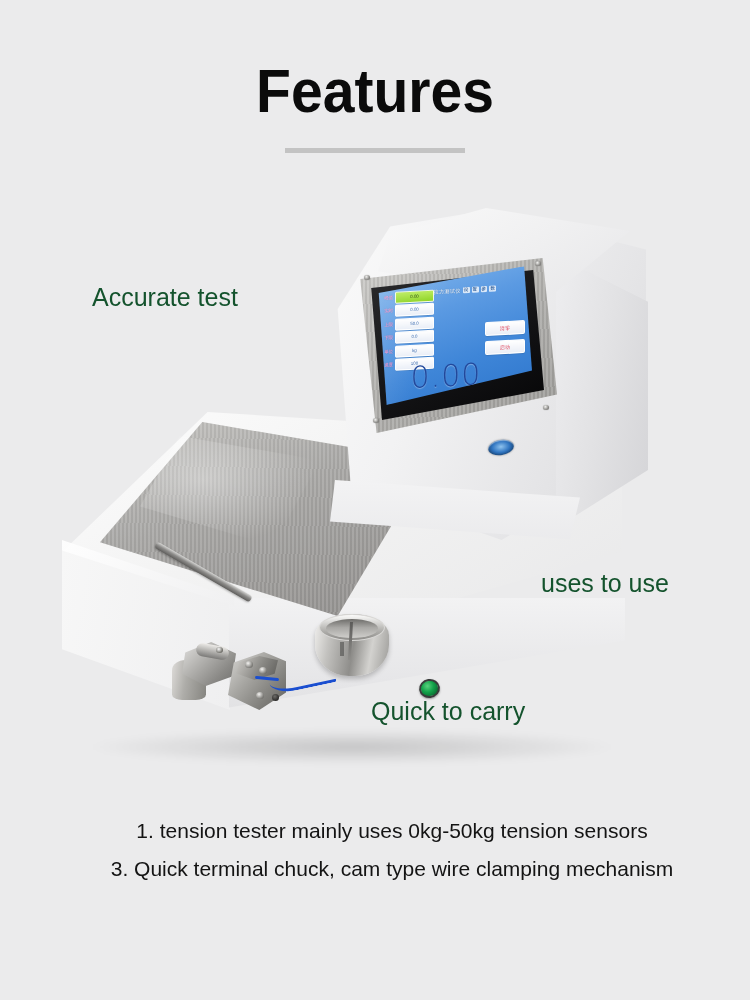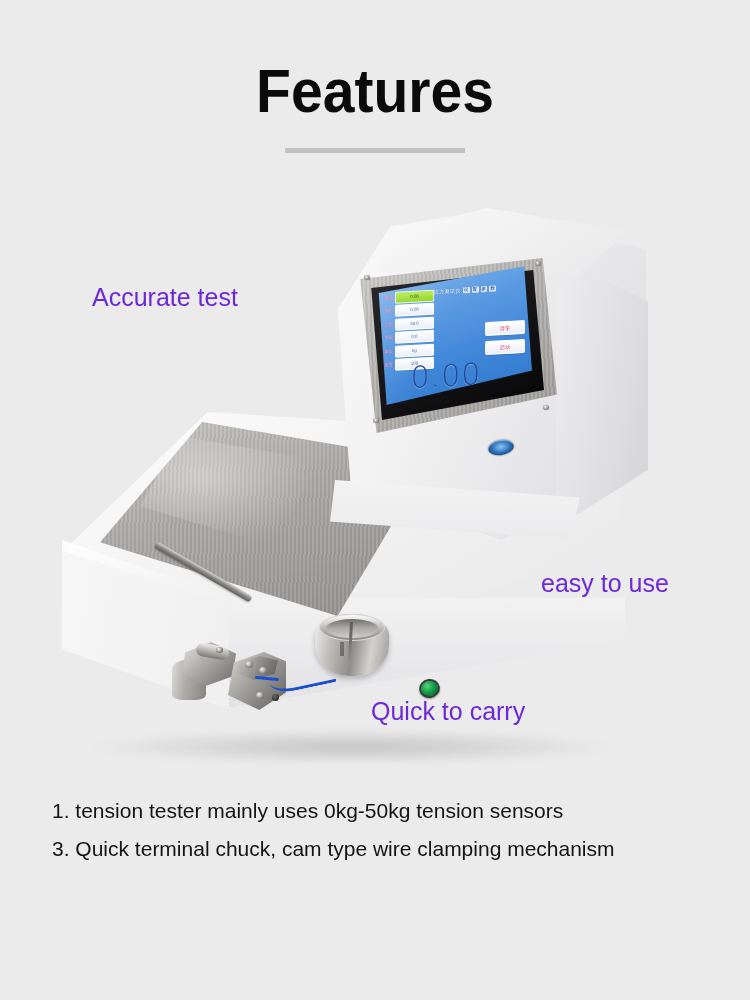--- a/index.html
+++ b/index.html
@@ -35,21 +35,21 @@
     top: 148px;
     left: 285px;
     width: 180px;
     height: 5px;
     background: #c3c3c3;
   }
 
   
   .callout {
     position: absolute;
-    color: #6d28d9;
+    color: #14532d;
     font-size: 25px;
     line-height: 30px;
     white-space: nowrap;
     font-family: "Liberation Sans", sans-serif;
   }
   #callout-accurate { left: 92px;  top: 282px; }
   #callout-easyuse  { left: 541px; top: 568px; }
   #callout-carry    { left: 371px; top: 696px; }
 
   
@@ -525,22 +525,23 @@
     width: 520px;
     height: 34px;
     background: radial-gradient(ellipse at 50% 50%, rgba(0,0,0,.16), rgba(0,0,0,0) 72%);
     filter: blur(3px);
   }
 
   
   .feature-list {
     position: absolute;
     left: 52px;
-    top: 792px;
+    top: 812px;
     width: 680px;
+    text-align: center;
   }
   .feature-item {
     font-size: 21px;
     line-height: 38px;
     color: #141414;
     white-space: nowrap;
     font-family: "Liberation Sans", sans-serif;
   }
 </style>
 </head>
@@ -638,19 +639,19 @@
   <div class="chuck-outer"></div>
   <div class="chuck-rim"></div>
   <div class="chuck-bore"></div>
   <div class="chuck-slot"></div>
   <div class="chuck-notch"></div>
 
   <div class="green-button"></div>
 </div>
 
 <div class="callout" id="callout-accurate">Accurate test</div>
-<div class="callout" id="callout-easyuse">easy to use</div>
+<div class="callout" id="callout-easyuse">uses to use</div>
 <div class="callout" id="callout-carry">Quick to carry</div>
 
 <div class="feature-list">
   <div class="feature-item">1. tension tester mainly uses 0kg-50kg tension sensors</div>
   <div class="feature-item">3. Quick terminal chuck, cam type wire clamping mechanism</div>
 </div>
 
 </body></html>

